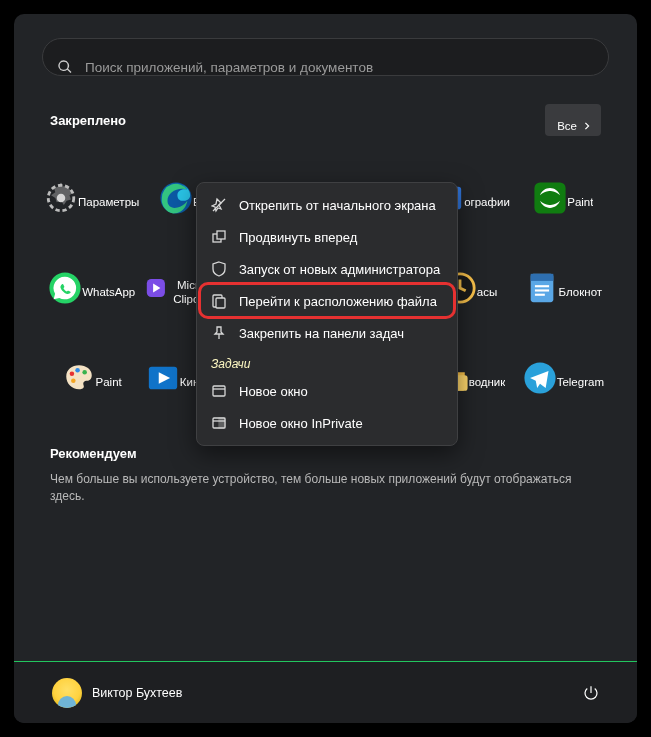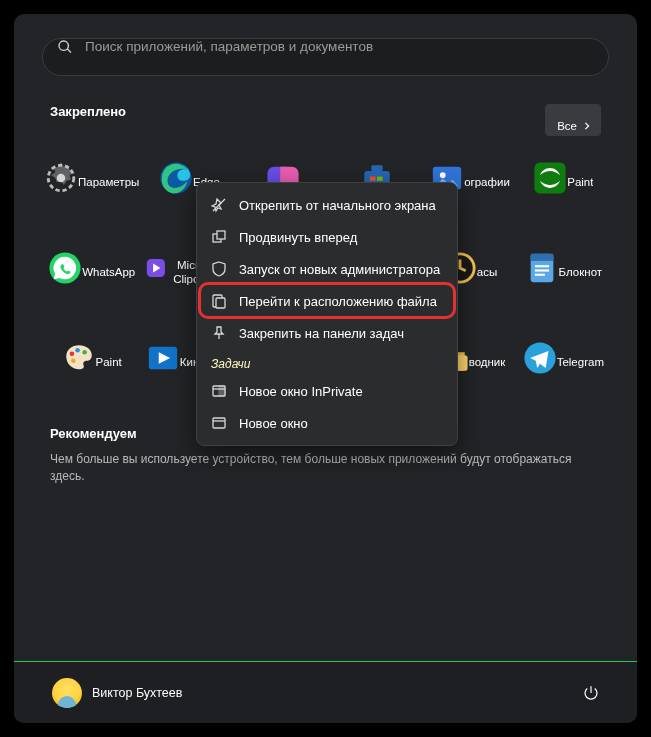--- a/index.html
+++ b/index.html
@@ -19,30 +19,30 @@
     padding: 24px 28px 0 28px;
     display: flex;
     flex-direction: column;
   }
   .search-bar {
     background: #1c1d1f;
     border: 1px solid #3a3b3d;
     border-radius: 20px;
     height: 38px;
     display: flex;
-    align-items: flex-start;
+    align-items: flex-end;
     padding: 0 14px;
     margin-bottom: 28px;
   }
   .search-bar svg { width: 16px; height: 16px; fill: #ccc; margin-right: 12px; }
   .search-bar span { color: #9a9a9a; font-size: 13.5px; }
   .section-header {
-    display: flex; justify-content: space-between; align-items: flex-start;
+    display: flex; justify-content: space-between; align-items: center;
     padding: 0 8px;
-    margin-bottom: 2px;
+    margin-bottom: 22px;
   }
   .section-header .title { font-size: 13px; font-weight: 600; color: #fff; }
   .all-btn {
     background: #3a3b3e;
     border-radius: 4px;
     padding: 16px 10px 4px 12px;
     font-size: 11.5px;
     display: flex; align-items: center; gap: 6px;
     color: #fff;
   }
@@ -379,29 +379,29 @@
           <path d="M6 2h4v5l2 2H4l2-2zM8 9v5"></path>
         </svg>
       </div>
       <span>Закрепить на панели задач</span>
     </div>
     <div class="context-section-label">Задачи</div>
     <div class="context-item">
       <div class="ci-icon">
         <svg viewBox="0 0 16 16">
           <rect x="2" y="3" width="12" height="10" rx="1"></rect>
+          <line x1="2" y1="6" x2="14" y2="6"></line>
+        </svg>
+      </div>
+      <span>Новое окно</span>
+    </div>
+    <div class="context-item">
+      <div class="ci-icon">
+        <svg viewBox="0 0 16 16">
+          <rect x="2" y="3" width="12" height="10" rx="1"></rect>
           <rect x="8" y="3" width="6" height="10" fill="#d8d8d8" opacity=".3"></rect>
           <line x1="2" y1="6" x2="14" y2="6"></line>
         </svg>
       </div>
       <span>Новое окно InPrivate</span>
     </div>
-    <div class="context-item">
-      <div class="ci-icon">
-        <svg viewBox="0 0 16 16">
-          <rect x="2" y="3" width="12" height="10" rx="1"></rect>
-          <line x1="2" y1="6" x2="14" y2="6"></line>
-        </svg>
-      </div>
-      <span>Новое окно</span>
-    </div>
   </div>
 <div class="highlight-ring"></div>
 
 </body></html>

